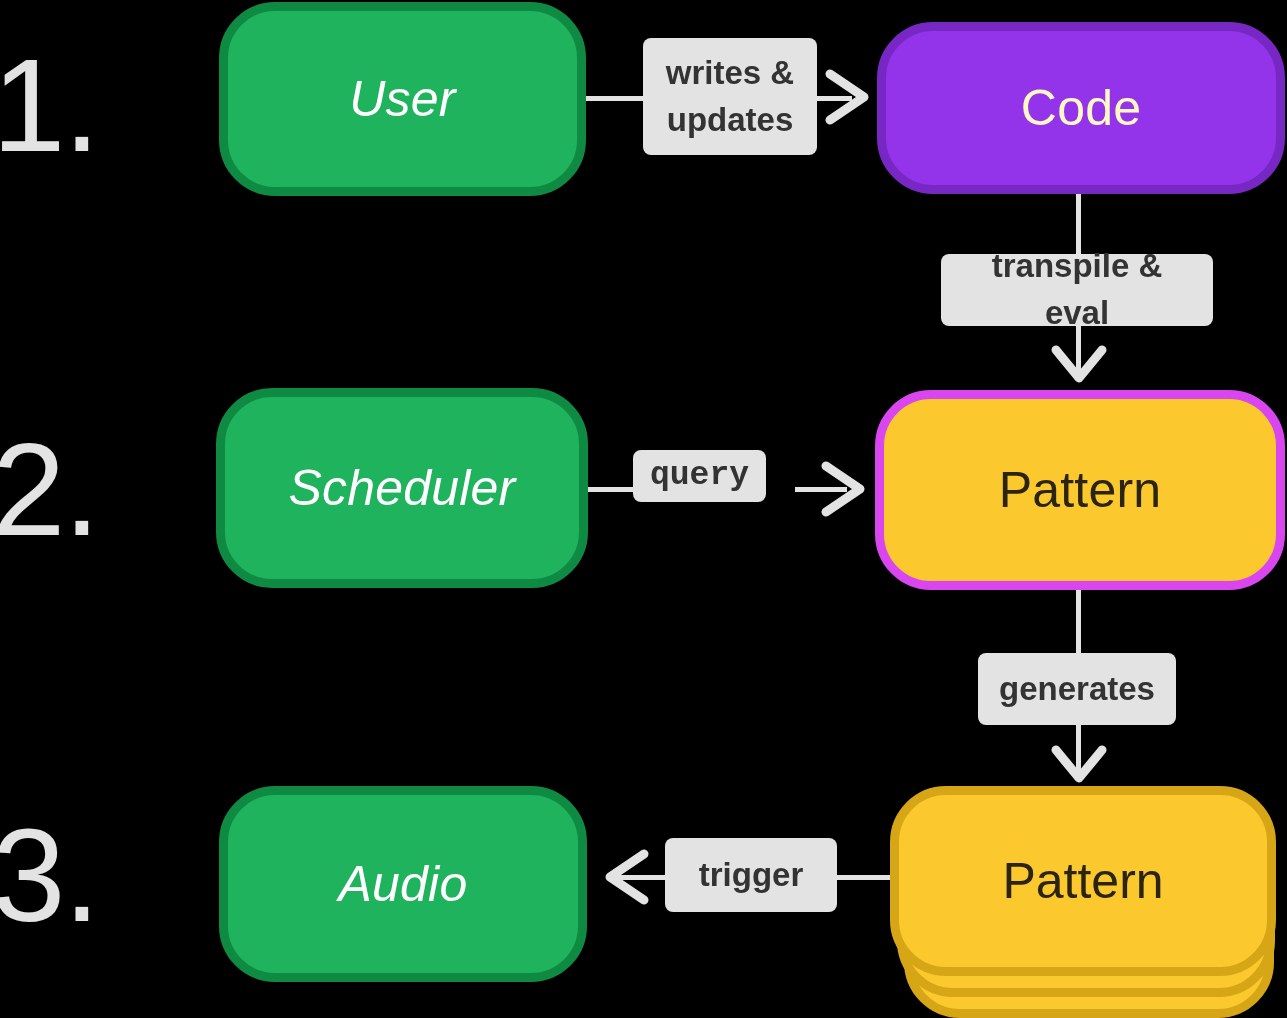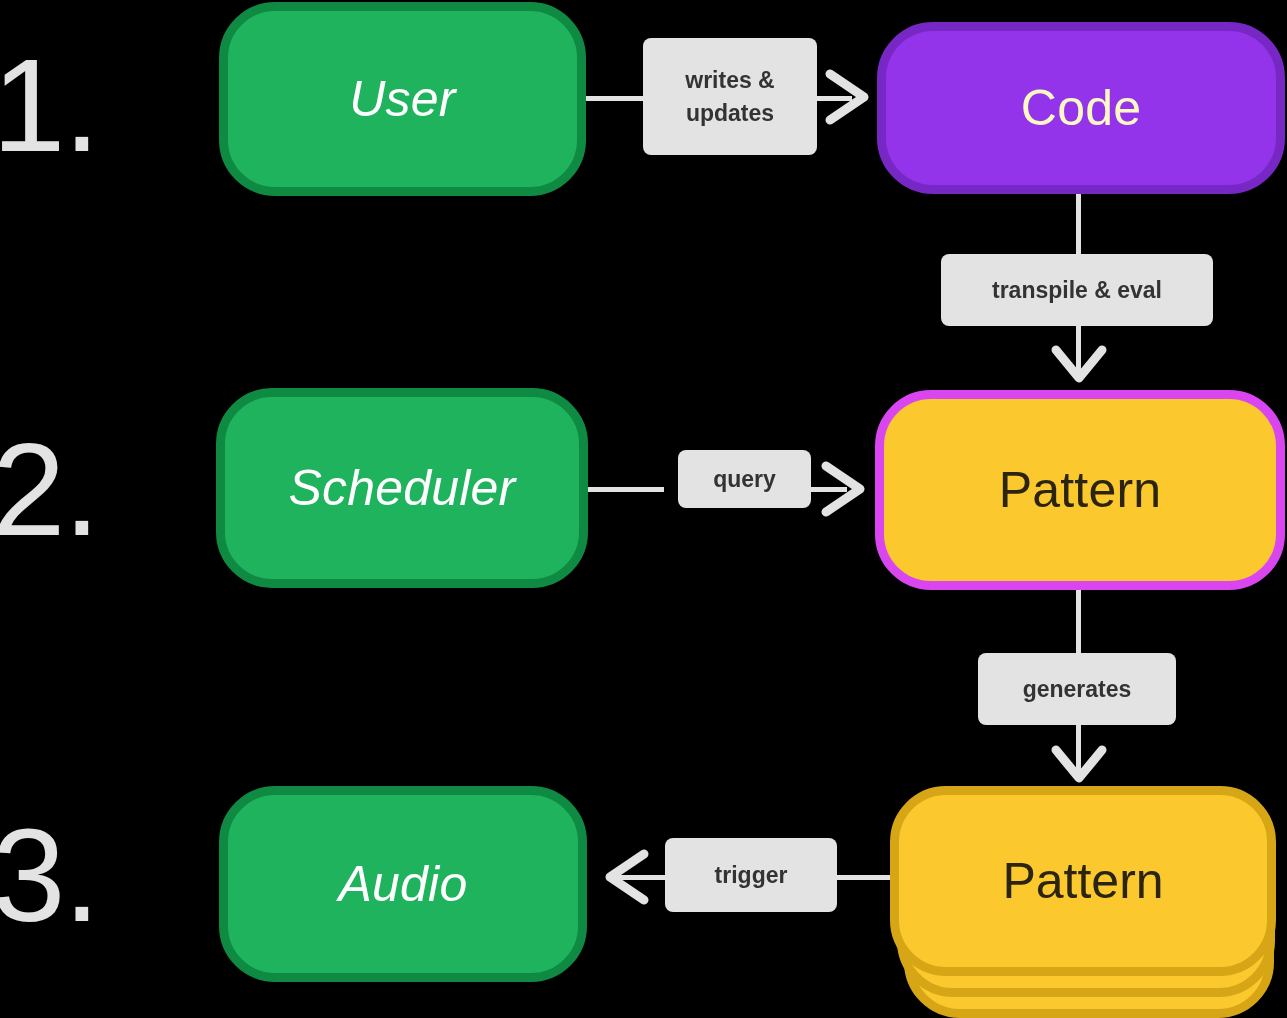--- a/index.html
+++ b/index.html
@@ -90,21 +90,21 @@
     white-space: nowrap;
   }
 
   
   .edge-label {
     position: absolute;
     box-sizing: border-box;
     background: #e3e3e3;
     color: #333333;
     border-radius: 8px;
-    font-size: 23px;
+    font-size: 33px;
     font-weight: bold;
     line-height: 1.42;
     display: flex;
     align-items: center;
     justify-content: center;
     text-align: center;
     padding: 10px 16px;
     white-space: pre-line;
   }
 
@@ -158,21 +158,21 @@
 
   <div class="node green" style="left:216px; top:388px; width:372px; height:200px;">
     <span>Scheduler</span>
   </div>
 
   <div class="line-h" style="left:588px; top:487px; width:76px;"></div>
   <div class="line-h" style="left:795px; top:487px; width:52px;"></div>
   <svg class="arrow-svg" style="left:820px; top:460px;" width="56" height="58" viewBox="0 0 56 58">
     <polyline points="6,6 40,29 6,52" fill="none" stroke="#e3e3e3" stroke-width="9" stroke-linecap="round" stroke-linejoin="round"></polyline>
   </svg>
-  <div class="edge-label" style="left:678px; top:450px; width:133px; height:58px;">query</div>
+  <div class="edge-label" style="left:633px; top:450px; width:133px; height:52px;font-family:Liberation Mono, monospace;">query</div>
 
   <div class="node yellow" style="left:875px; top:390px; width:410px; height:200px;">
     <span>Pattern</span>
   </div>
 
   <div class="line-v" style="left:1076px; top:590px; height:65px;"></div>
   <div class="line-v" style="left:1076px; top:723px; height:50px;"></div>
   <svg class="arrow-svg" style="left:1050px; top:744px;" width="58" height="48" viewBox="0 0 58 48">
     <polyline points="6,6 29,34 52,6" fill="none" stroke="#e3e3e3" stroke-width="9" stroke-linecap="round" stroke-linejoin="round"></polyline>
   </svg>

